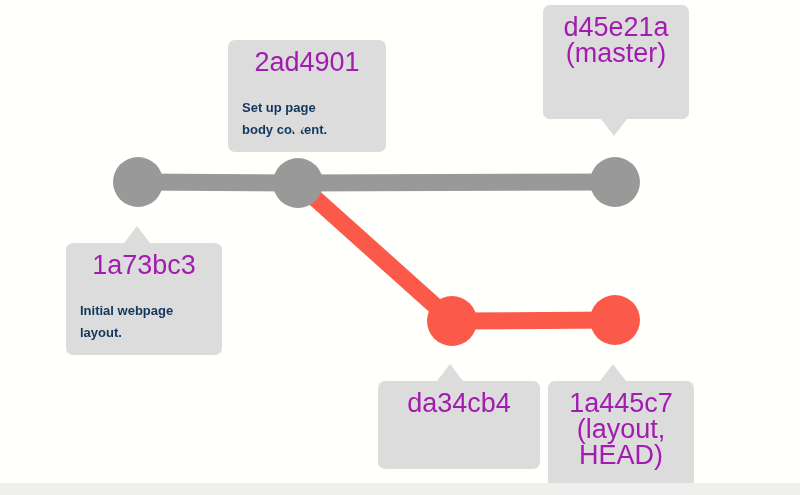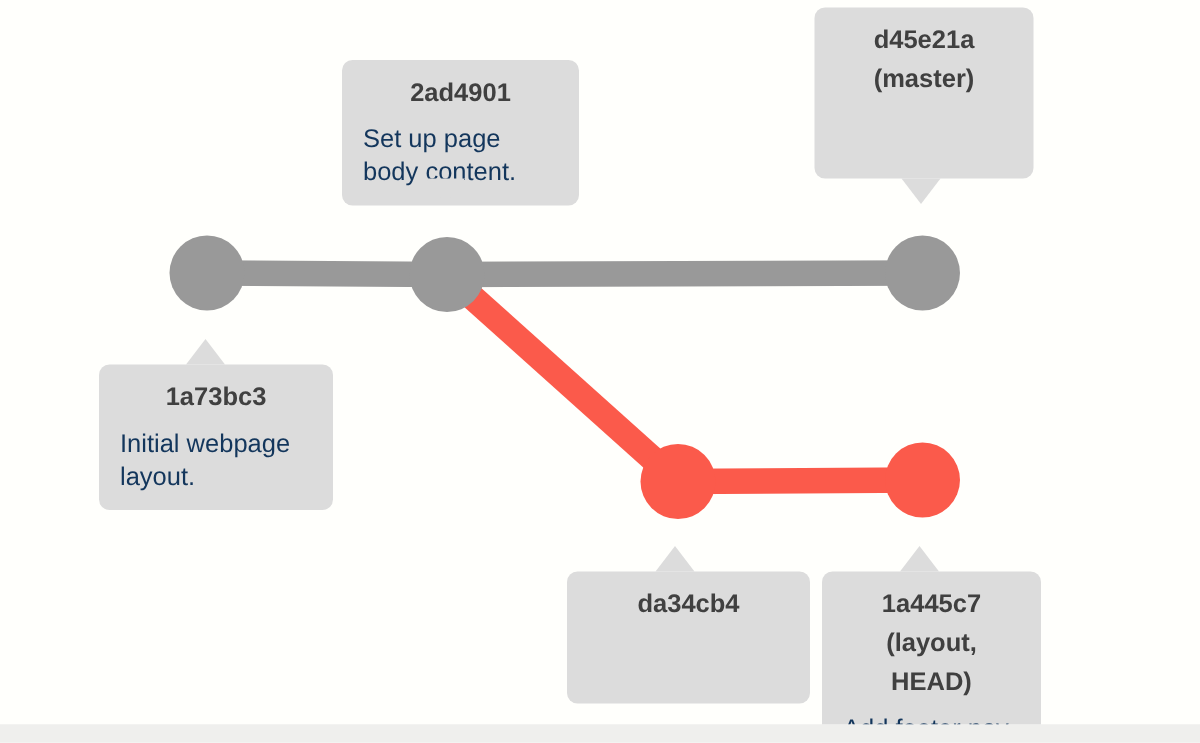--- a/index.html
+++ b/index.html
@@ -29,33 +29,33 @@
   }
   .tooltip {
     position: absolute;
     box-sizing: border-box;
     background: #dcdcdc;
     border-radius: 7px;
     padding: 9px 14px 11px 14px;
     text-align: left;
   }
   .tooltip .sha {
-    color: #404040;
-    font-size: 17px;
+    color: #a21caf;
+    font-size: 27px;
     line-height: 26px;
     text-align: center;
     white-space: pre-line;
-    font-weight: bold;
+    font-weight: normal;
   }
   .tooltip .msg {
     color: #13365c;
-    font-size: 17px;
+    font-size: 13px;
     line-height: 22px;
-    margin-top: 7px;
-    font-weight: normal;
+    margin-top: 22px;
+    font-weight: bold;
     white-space: pre-line;
   }
   .tail {
     position: absolute;
     width: 0;
     height: 0;
     border-left: 13px solid transparent;
     border-right: 13px solid transparent;
   }
   .tail-down {

